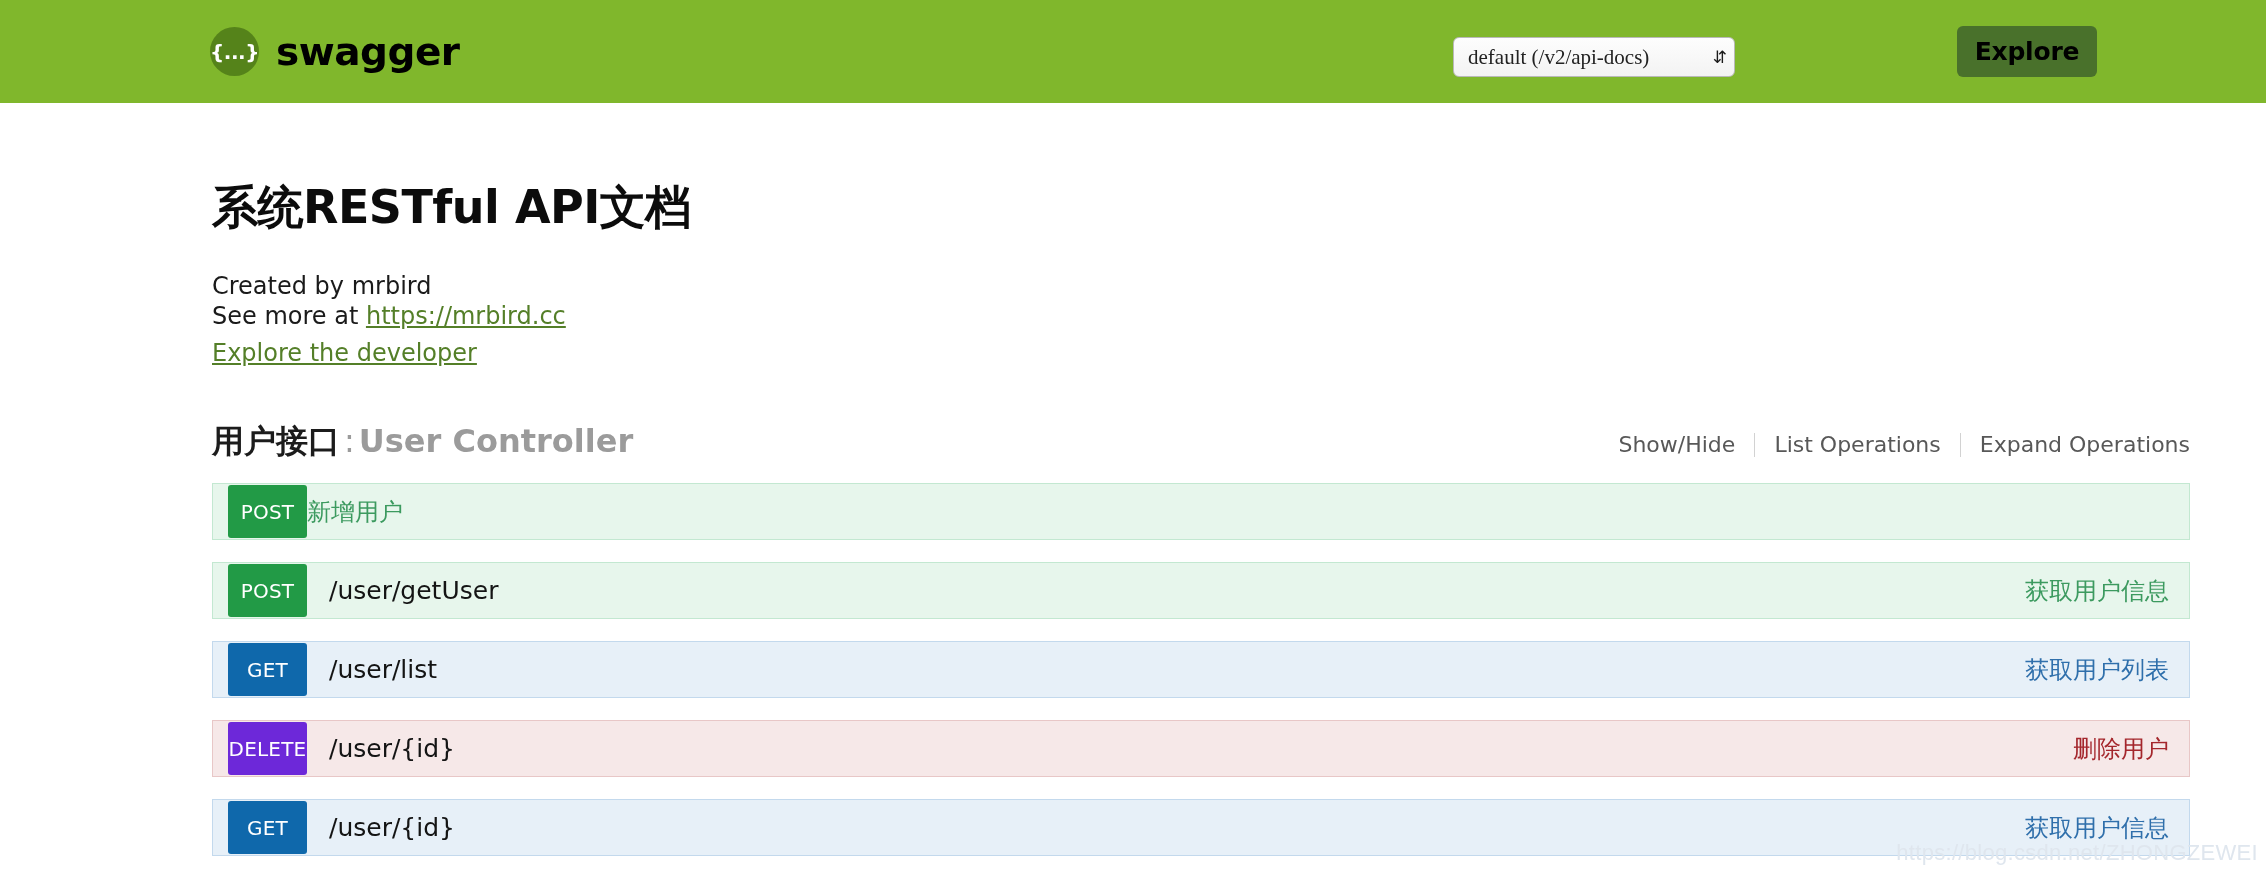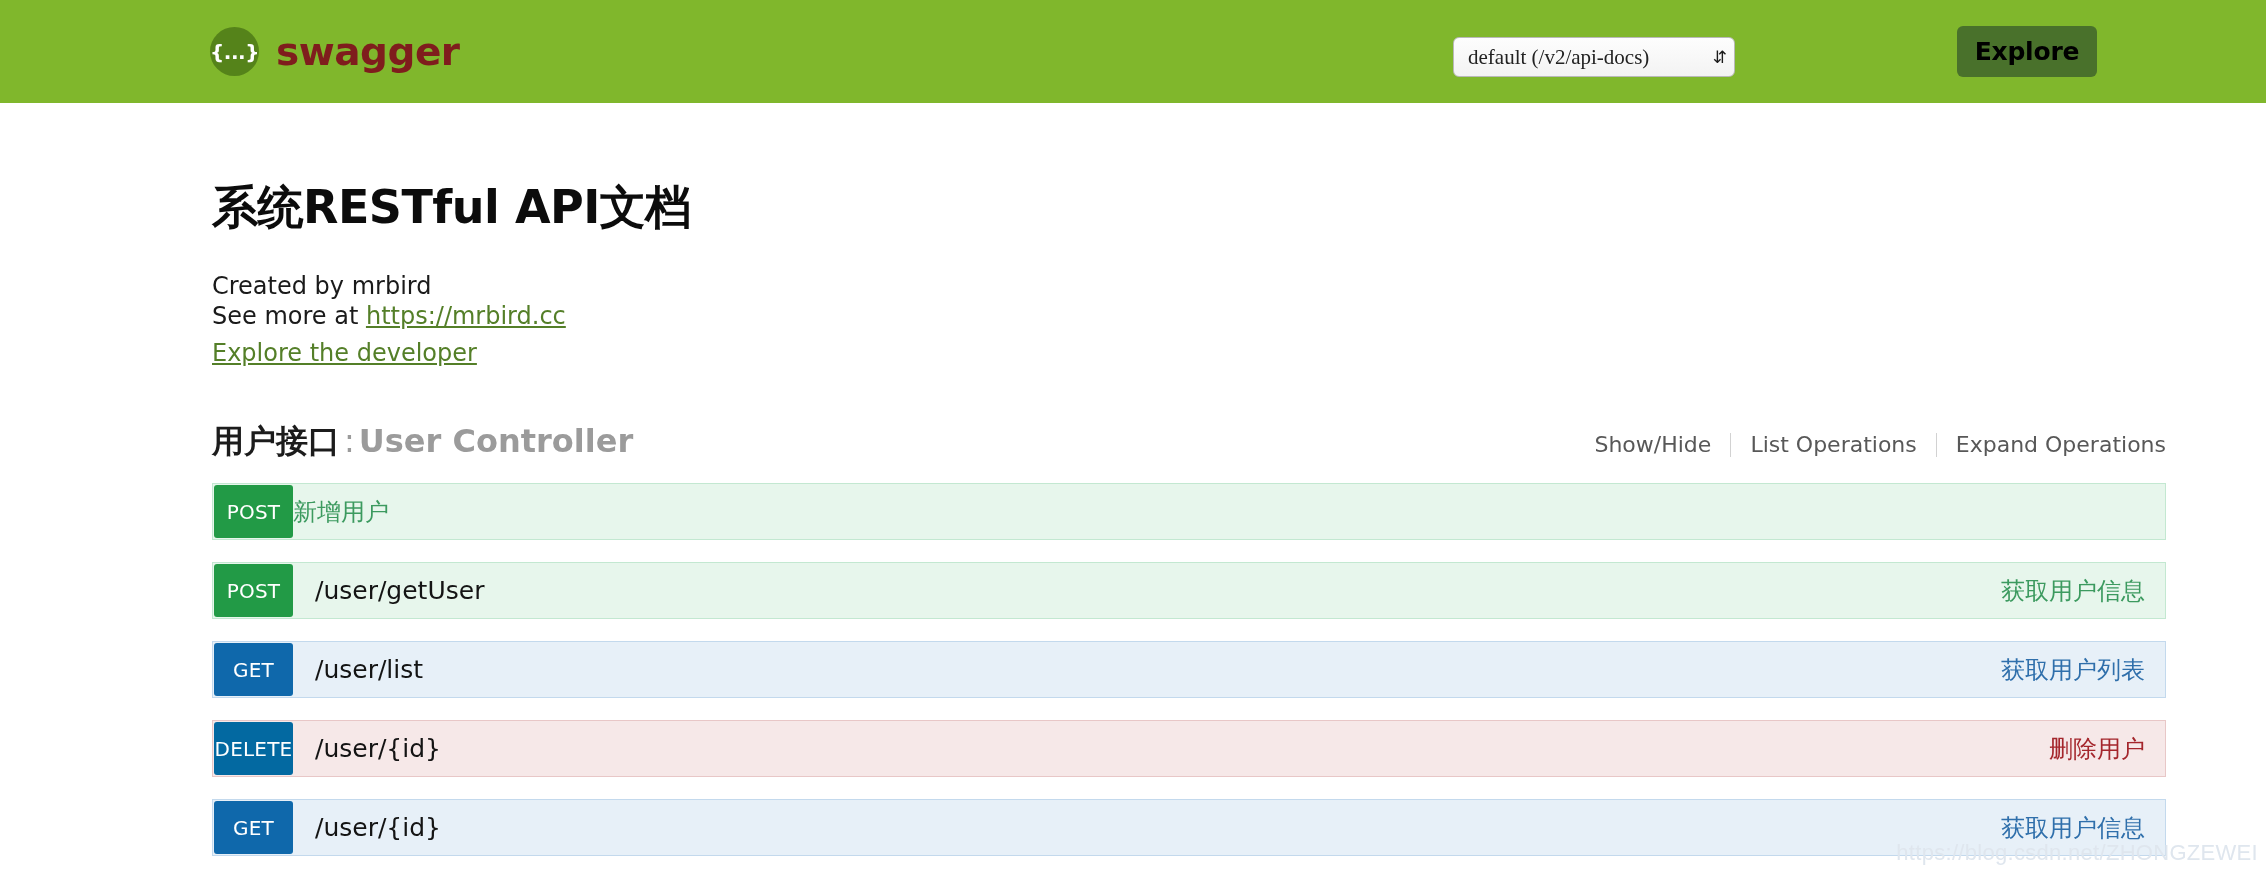--- a/index.html
+++ b/index.html
@@ -40,21 +40,21 @@
     align-items: center;
     justify-content: center;
     color: #ffffff;
     font-size: 20px;
     font-weight: bold;
     letter-spacing: -0.5px;
     line-height: 1;
     font-family: "DejaVu Sans", sans-serif;
   }
   .brand-name {
-    color: #7f1d1d;
+    color: #000000;
     font-size: 39px;
     font-weight: bold;
     letter-spacing: -0.5px;
     font-family: "DejaVu Sans", "Liberation Sans", sans-serif;
   }
   .api-select {
     position: absolute;
     left: 1453px;
     top: 37px;
     width: 282px;
@@ -94,21 +94,21 @@
     font-family: "DejaVu Sans", "Liberation Sans", sans-serif;
     display: flex;
     align-items: center;
     justify-content: center;
     letter-spacing: -0.2px;
   }
 
   
   .content {
     padding-left: 212px;
-    padding-right: 100px;
+    padding-right: 76px;
     position: relative;
   }
   .page-title {
     margin: 0;
     padding-top: 74px;
     font-size: 46px;
     font-weight: bold;
     color: #0c0c0c;
     letter-spacing: -0.5px;
     font-family: "DejaVu Sans", "Liberation Sans", sans-serif;
@@ -192,21 +192,21 @@
   }
   .endpoint .method {
     width: 79px;
     min-width: 79px;
     display: flex;
     align-items: center;
     justify-content: center;
     color: #ffffff;
     font-size: 20px;
     border-radius: 3px;
-    margin: 1px 0 1px 1px;
+    margin: 1px 0 1px 15px;
     font-family: "DejaVu Sans", "Liberation Sans", sans-serif;
     letter-spacing: 0.2px;
   }
   .endpoint .path {
     flex: 1;
     display: flex;
     align-items: center;
     padding-left: 22px;
     font-size: 25px;
     color: #141414;
@@ -218,21 +218,21 @@
     padding-right: 20px;
     font-size: 24px;
     font-family: Liberation Serif, serif;
     white-space: nowrap;
     text-align: center;
   }
 
   
   .m-post { background: #229a46; }
   .m-get  { background: #0f68ab; }
-  .m-del  { background: #0369a1; }
+  .m-del  { background: #6d28d9; }
 
   .row-post {
     background: #e7f6ec;
     border-color: #c3e8d1;
   }
   .row-post .summary { color: #3c9a5f; }
 
   .row-get {
     background: #e7f0f8;
     border-color: #c3d9ed;

